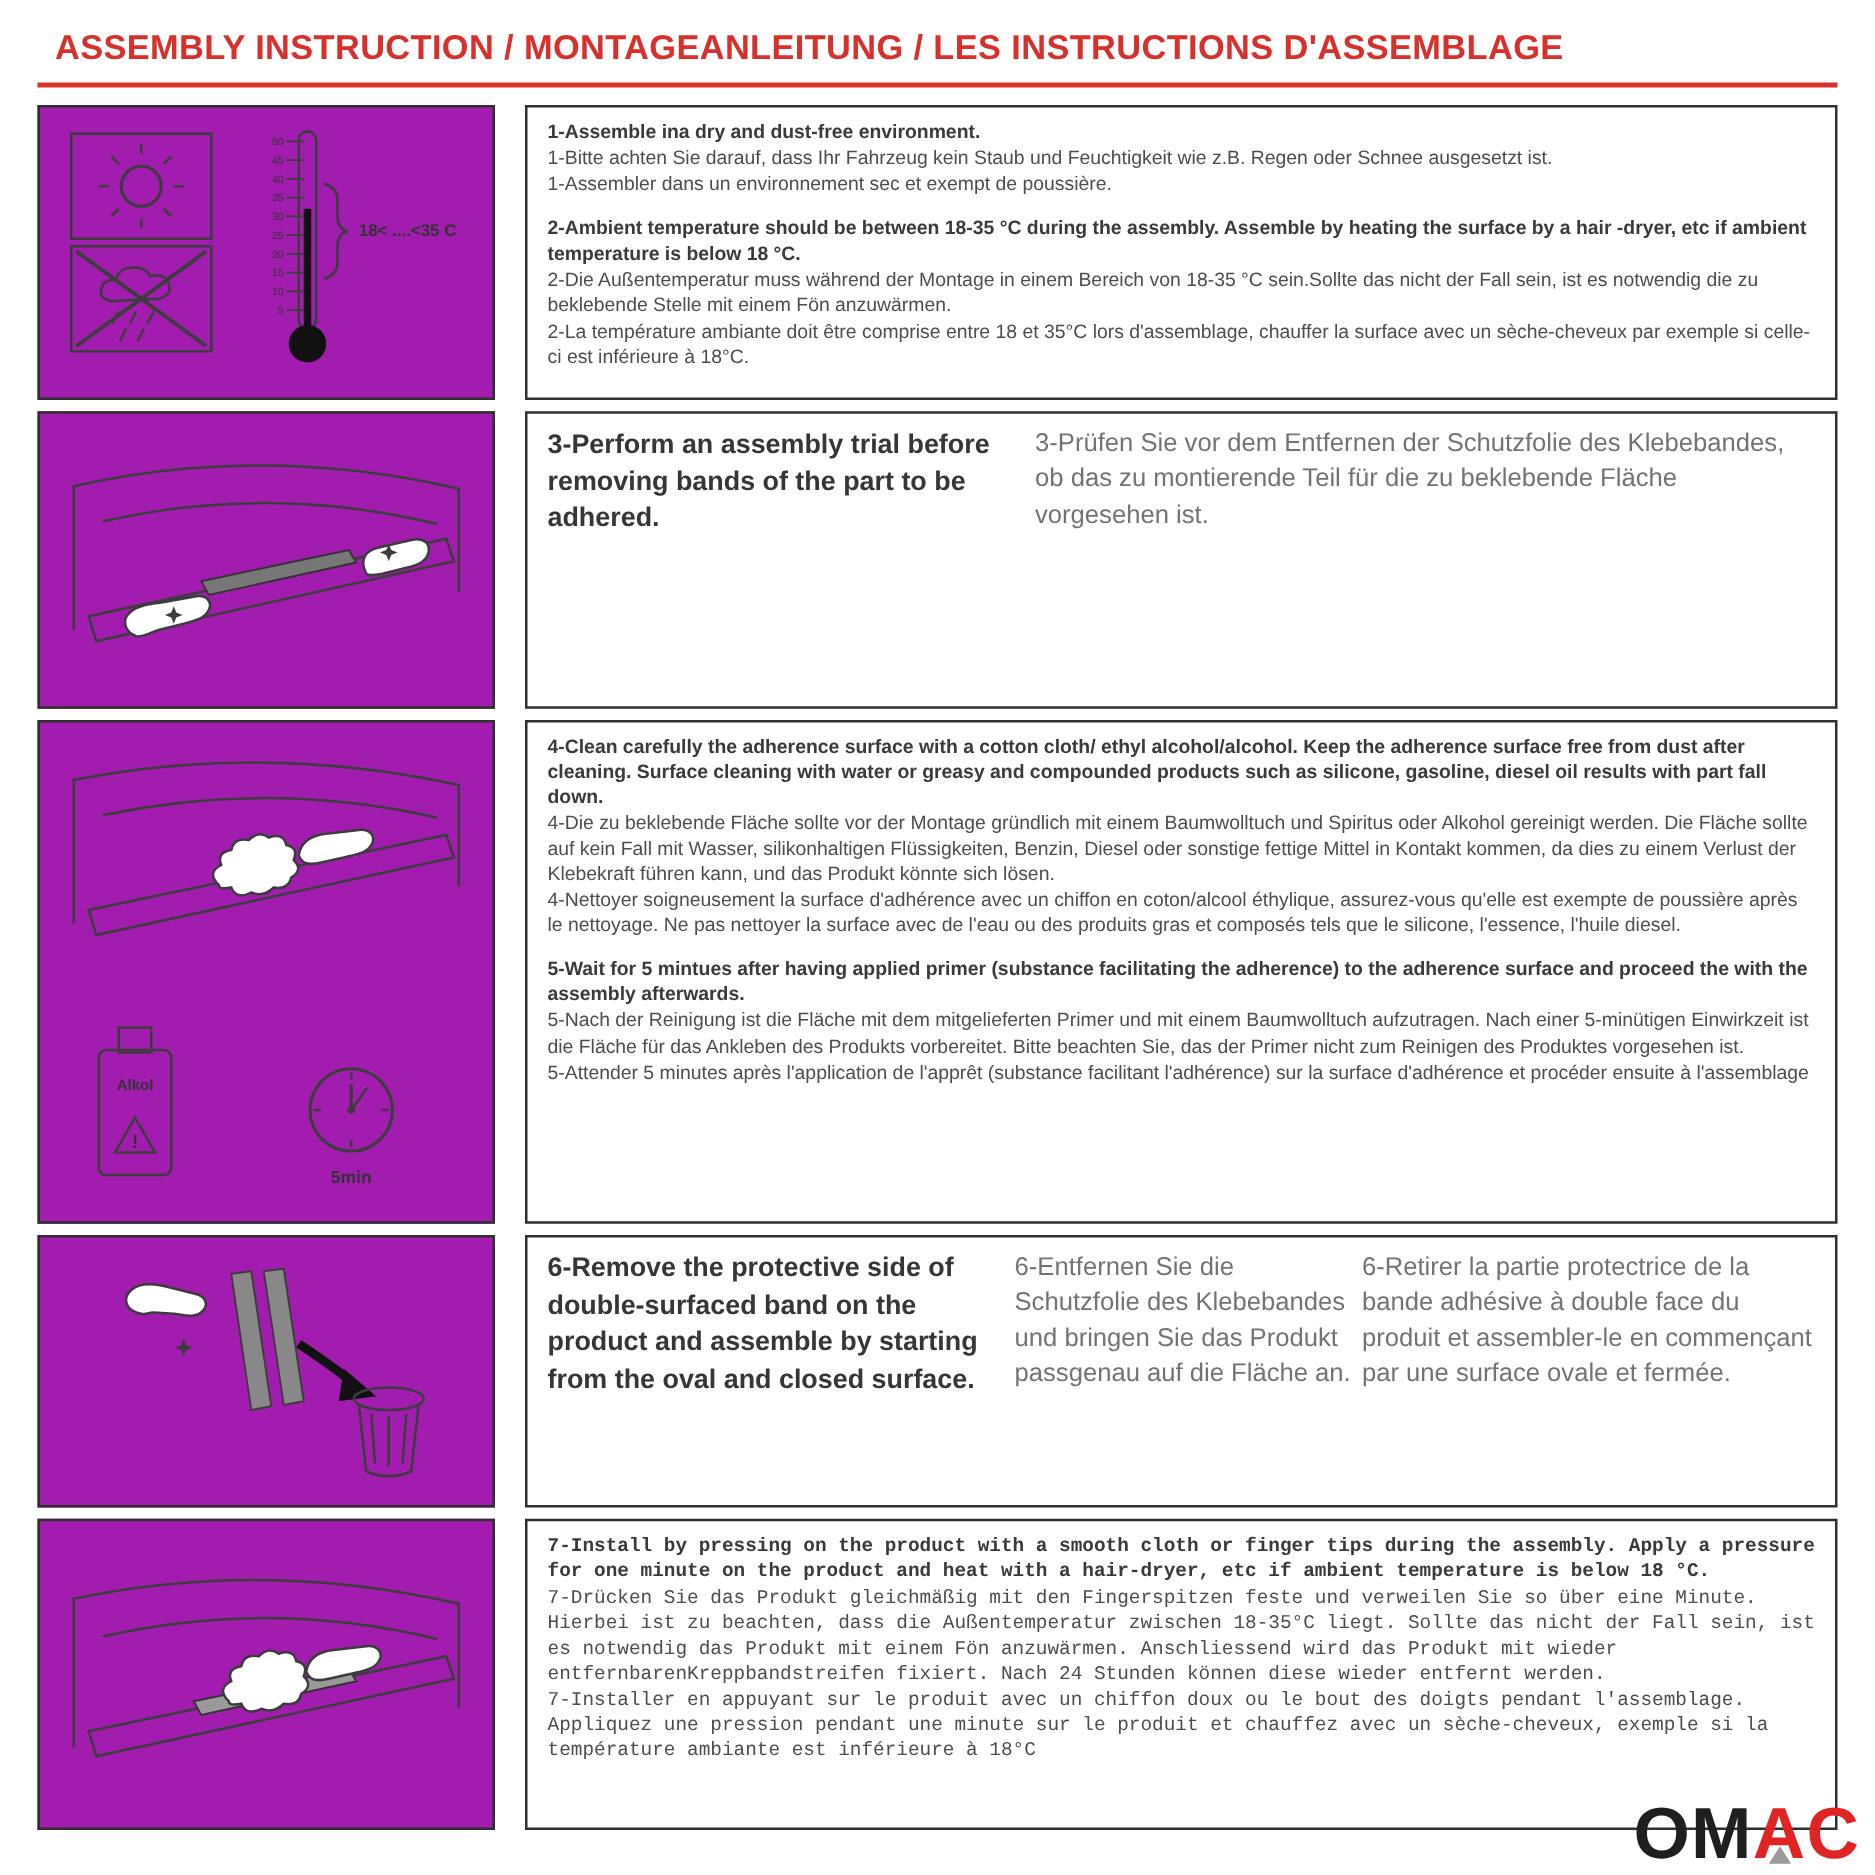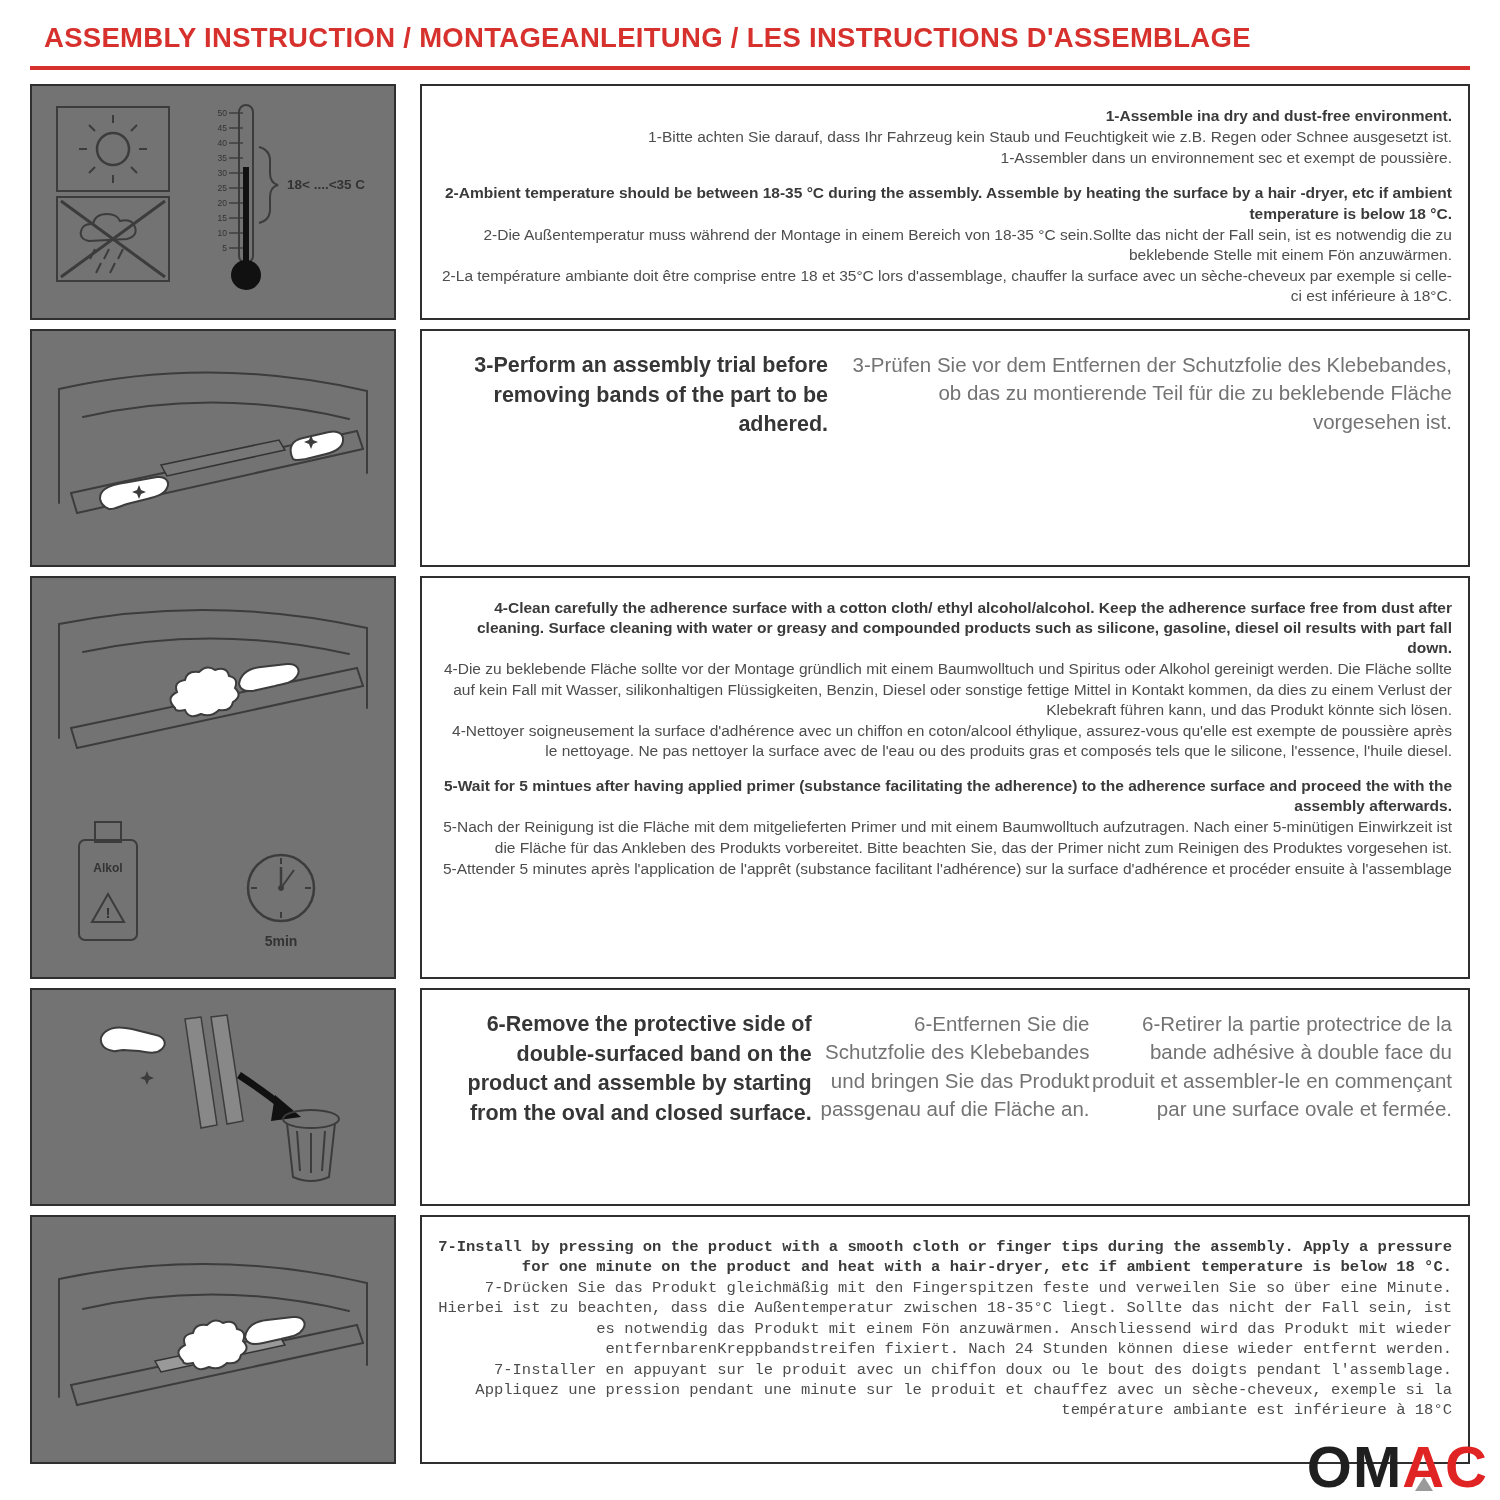--- a/index.html
+++ b/index.html
@@ -24,31 +24,30 @@
   .row { display: flex; gap: 24px; margin-bottom: 9px; }
   .row > div { height: 100%; }
   .row-1 { height: 236px; }
   .row-2 { height: 238px; }
   .row-3 { height: 403px; }
   .row-4 { height: 218px; }
   .row-5 { height: 249px; font-family: Liberation Mono, monospace; }
   .illus {
     width: 366px; flex: 0 0 366px;
     border: 2px solid #2f2f2f;
-    background: #737373;
+    background: #a21caf;
     display: flex; align-items: center; justify-content: center;
     overflow: hidden;
   }
   .textbox {
     flex: 1;
     border: 2px solid #2f2f2f;
-    padding: 20px 16px;
+    padding: 10px 16px;
     color: #4d4d4d;
     overflow: hidden;
-    text-align: right;
   }
   .small p { font-size: 15.5px; line-height: 1.3; margin-bottom: 1px; }
   .big { display: flex; flex-direction: row; justify-content: center; }
   .big p { font-size: 20.5px; line-height: 1.38; color: #737373; margin-bottom: 5px; }
   .big p.b { font-size: 21.5px; color: #363636; }
   p.b { font-weight: 700; color: #3a3a3a; }
   p.gap { margin-top: 15px; }
   svg text { font-family: "Liberation Sans", sans-serif; fill: #333; }
   .logo {
     position: absolute;

